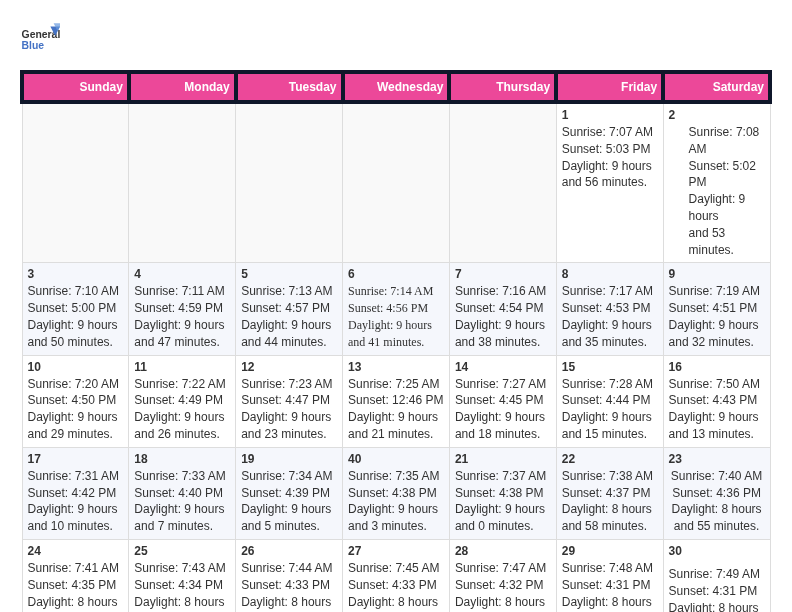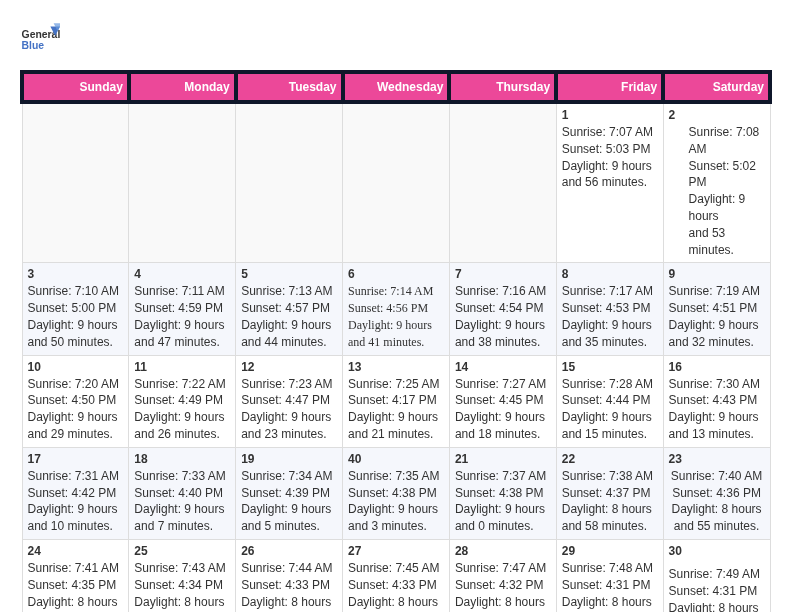--- a/index.html
+++ b/index.html
@@ -201,41 +201,41 @@
         <td>
           <span class="day-number">12</span>
           <div class="day-info" style="white-space: pre-line;">Sunrise: 7:23 AM
 Sunset: 4:47 PM
 Daylight: 9 hours
 and 23 minutes.</div>
         </td>
         <td>
           <span class="day-number">13</span>
           <div class="day-info" style="white-space: pre-line;">Sunrise: 7:25 AM
-Sunset: 4:17 PM
+Sunset: 12:46 PM
 Daylight: 9 hours
 and 21 minutes.</div>
         </td>
         <td>
           <span class="day-number">14</span>
           <div class="day-info" style="white-space: pre-line;">Sunrise: 7:27 AM
 Sunset: 4:45 PM
 Daylight: 9 hours
 and 18 minutes.</div>
         </td>
         <td>
           <span class="day-number">15</span>
           <div class="day-info" style="white-space: pre-line;">Sunrise: 7:28 AM
 Sunset: 4:44 PM
 Daylight: 9 hours
 and 15 minutes.</div>
         </td>
         <td>
           <span class="day-number">16</span>
-          <div class="day-info" style="white-space: pre-line;">Sunrise: 7:30 AM
+          <div class="day-info" style="white-space: pre-line;">Sunrise: 7:50 AM
 Sunset: 4:43 PM
 Daylight: 9 hours
 and 13 minutes.</div>
         </td>
       </tr>
       <tr>
         <td>
           <span class="day-number">17</span>
           <div class="day-info" style="white-space: pre-line;">Sunrise: 7:31 AM
 Sunset: 4:42 PM

